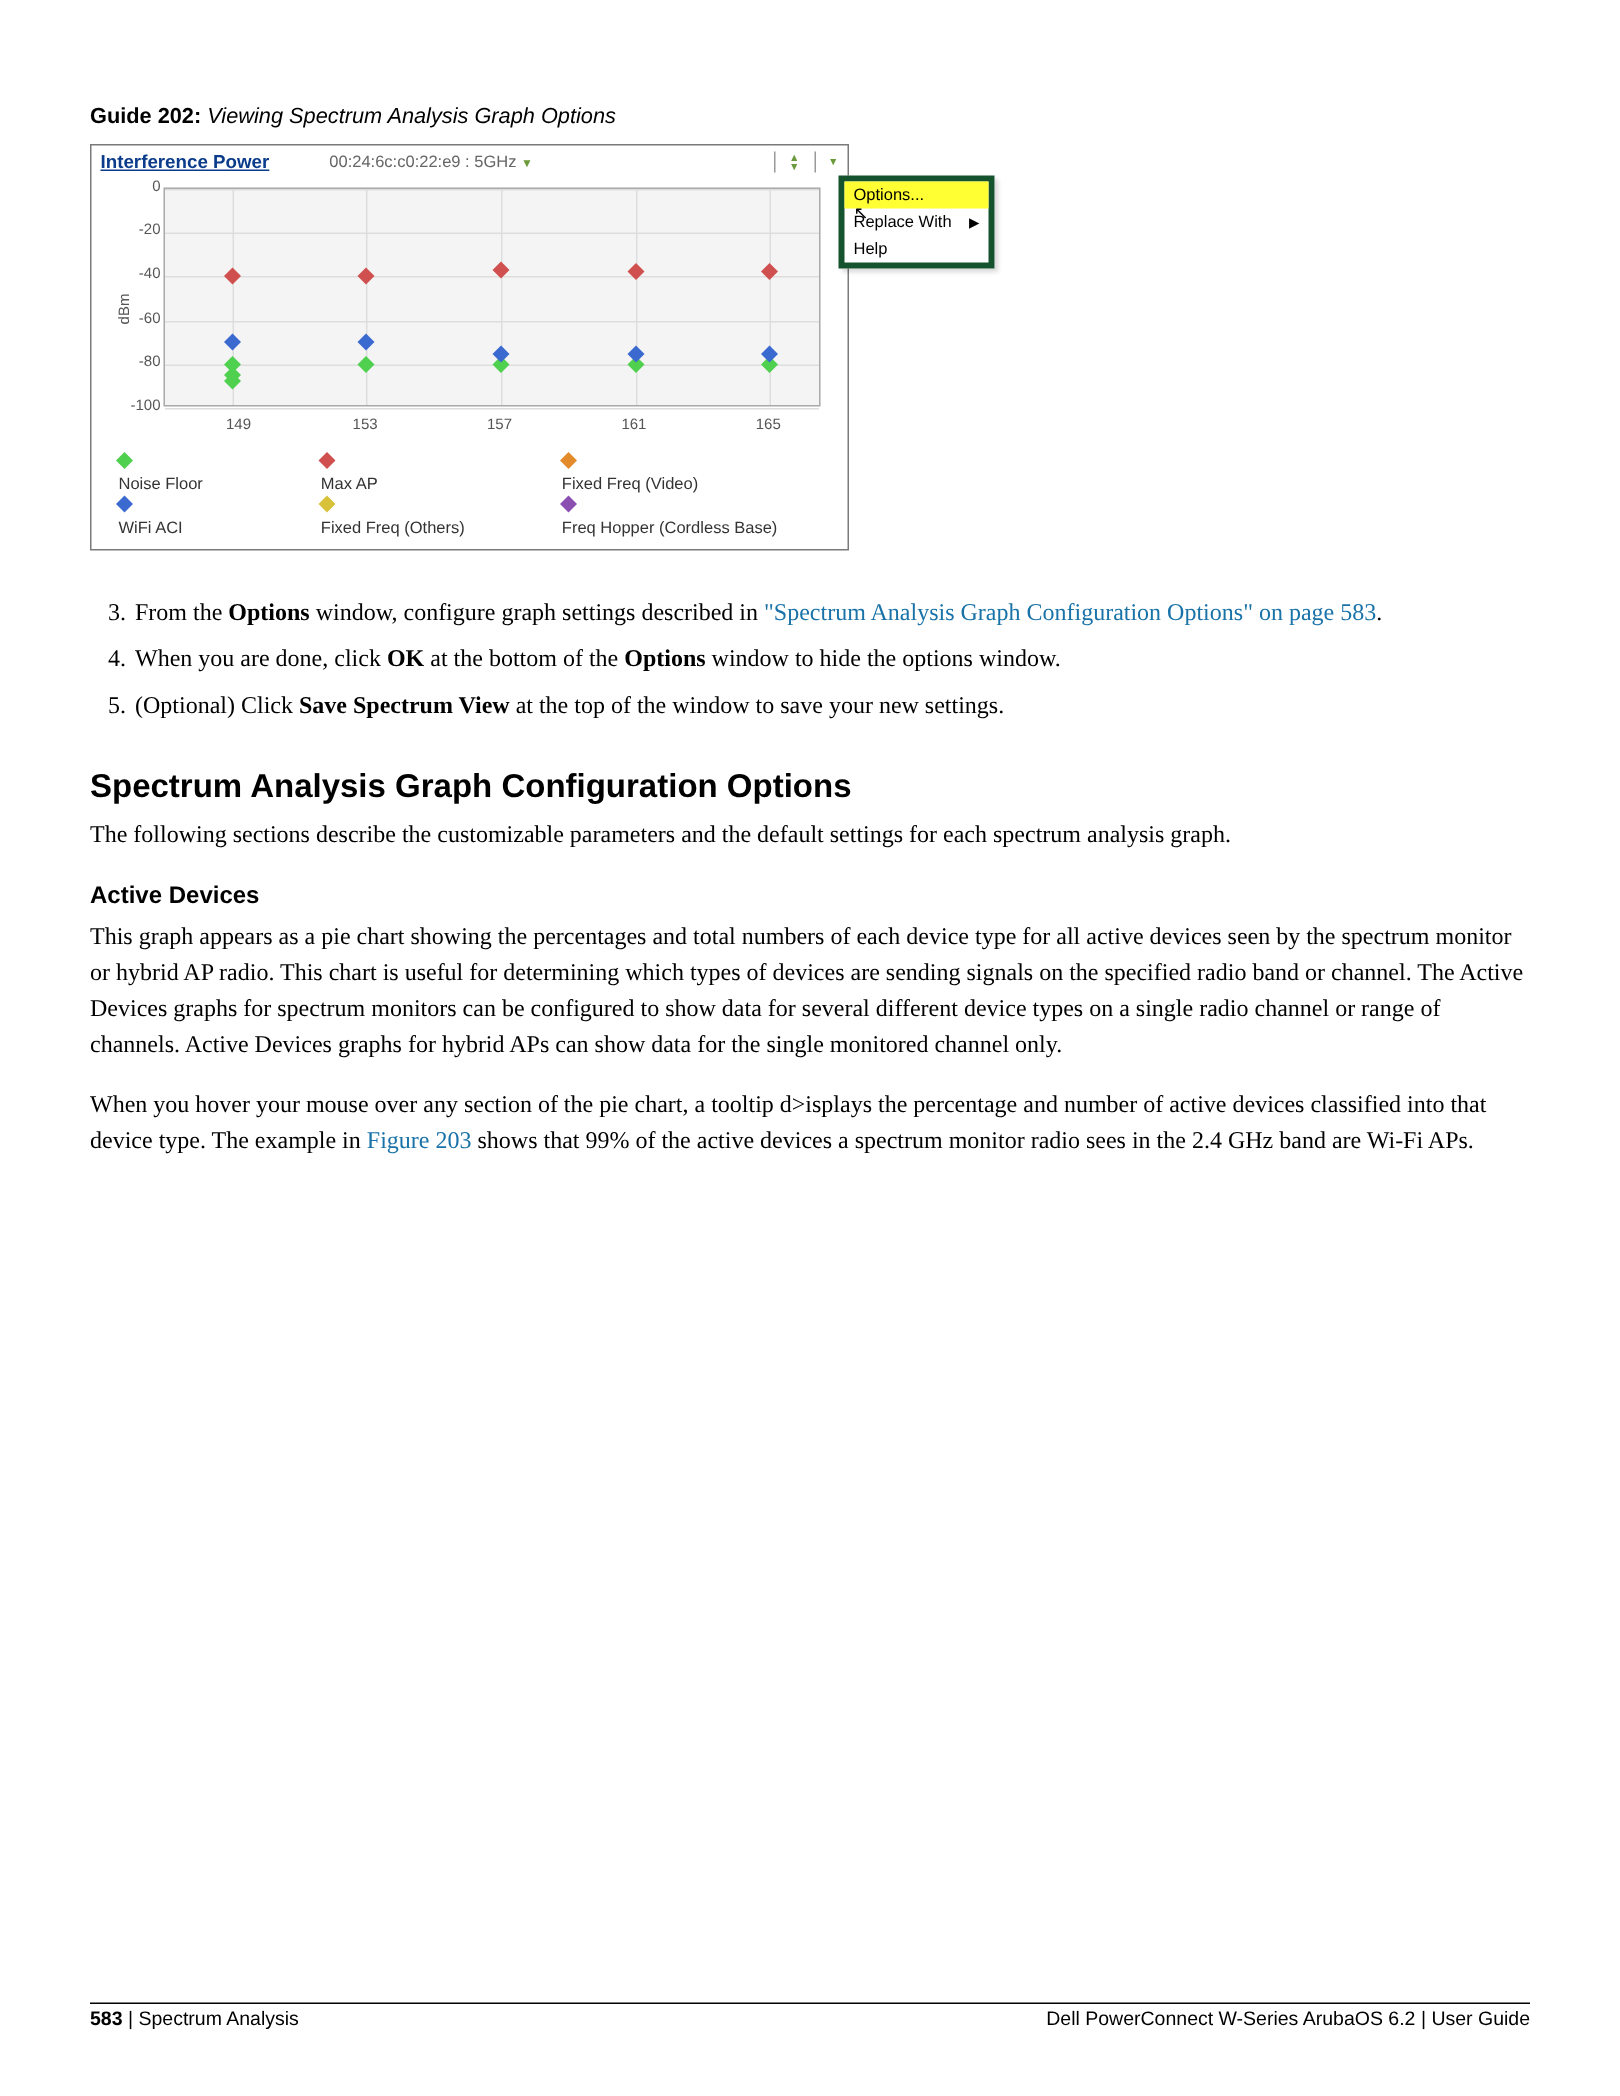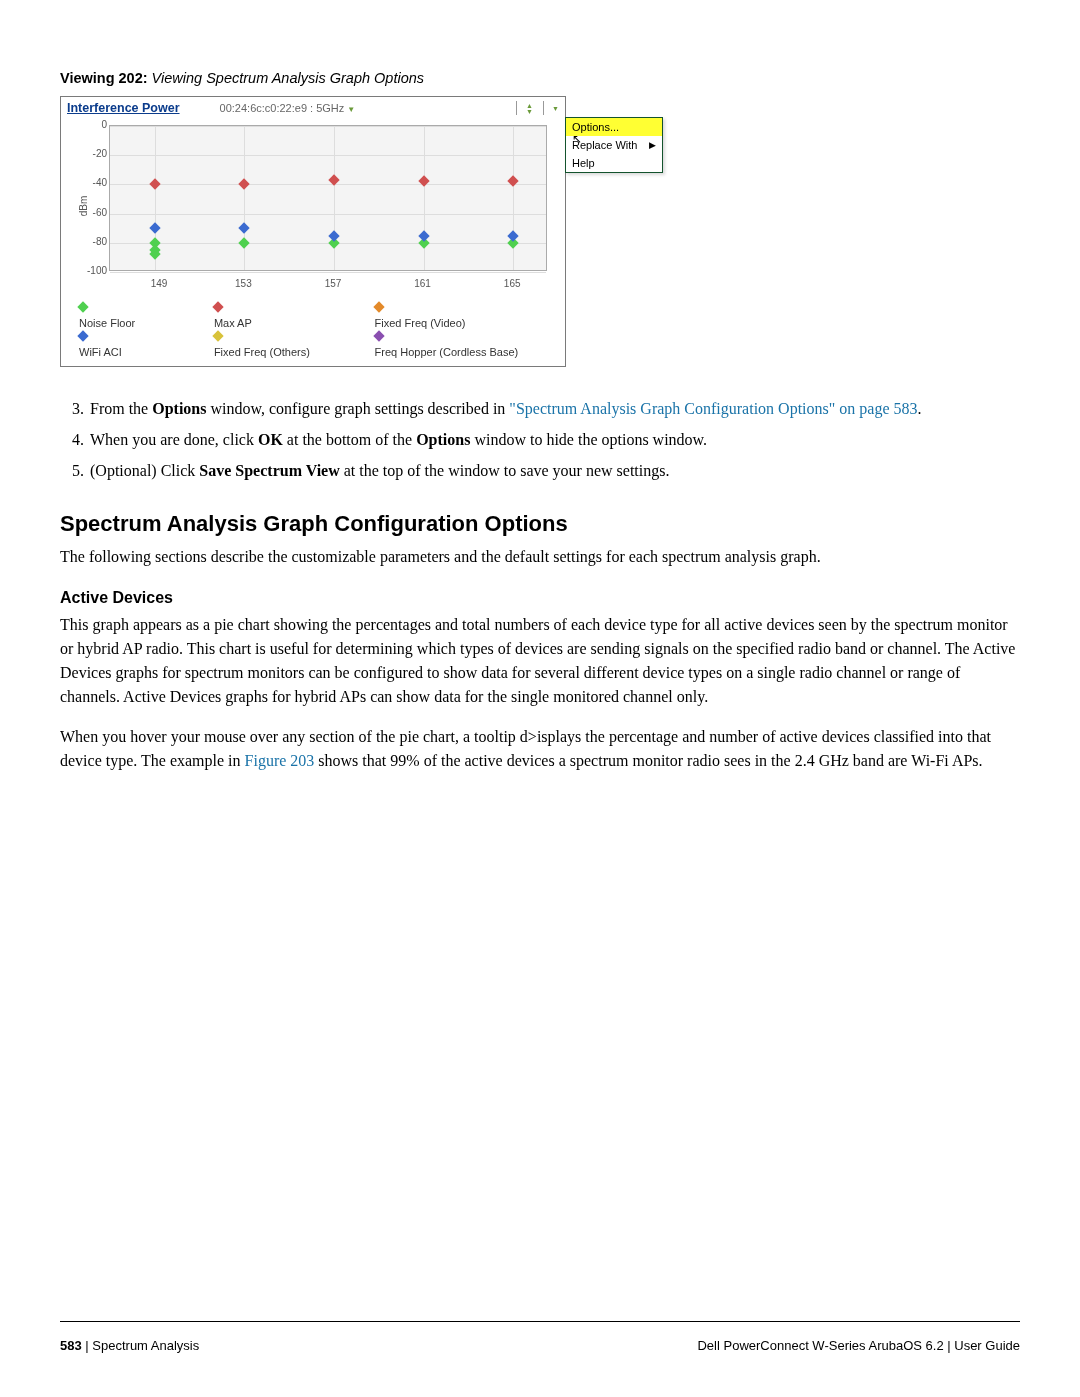--- a/index.html
+++ b/index.html
@@ -59,21 +59,21 @@
   .tool-sep { width:1px; height:14px; background:#999; }
   .tool-upd { width:10px; height:10px; position:relative; }
   .tool-upd::before { content:"▲"; color:#6a9a3a; font-size:7px; position:absolute; top:-1px; left:1px; }
   .tool-upd::after  { content:"▼"; color:#6a9a3a; font-size:7px; position:absolute; top:5px;  left:1px; }
   .tool-menu { color:#6a9a3a; font-size:7px; }
   .dropdown {
     position: absolute;
     right: -98px;
     top: 20px;
     width: 96px;
-    border: 1px solid #14532d;
+    border: 4px solid #14532d;
     background: #fff;
     font-size: 11px;
     z-index: 5;
     box-shadow: 2px 2px 3px rgba(0,0,0,0.15);
     margin-left: 12px;
   }
   .dropdown-item {
     padding: 3px 6px;
     display: flex;
     justify-content: space-between;
@@ -180,35 +180,35 @@
     font-size: 16px;
     line-height: 1.5;
     margin: 6px 0 16px 0;
   }
   .footer {
     position: absolute;
     bottom: 44px;
     left: 60px;
     right: 60px;
     border-top: 1px solid #000;
-    padding-top: 16px;
+    padding-top: 2px;
     font-family: Arial, Helvetica, sans-serif;
     font-size: 13px;
     display: flex;
     justify-content: space-between;
   }
   .footer .left b { font-weight: bold; }
 </style>
 </head>
 <body>
 
 <div class="page">
 
   <div class="figure-caption">
-    <span class="label">Viewing 202:</span>
+    <span class="label">Guide 202:</span>
     <span class="title">Viewing Spectrum Analysis Graph Options</span>
   </div>
 
   <div style="position:relative; width:630px;">
     <div class="graph-box">
       <div class="graph-header">
         <span class="graph-title">Interference Power</span>
         <span class="graph-sub">
           <span>00:24:6c:c0:22:e9 : 5GHz</span><span class="graph-tri">▼</span>
         </span>

